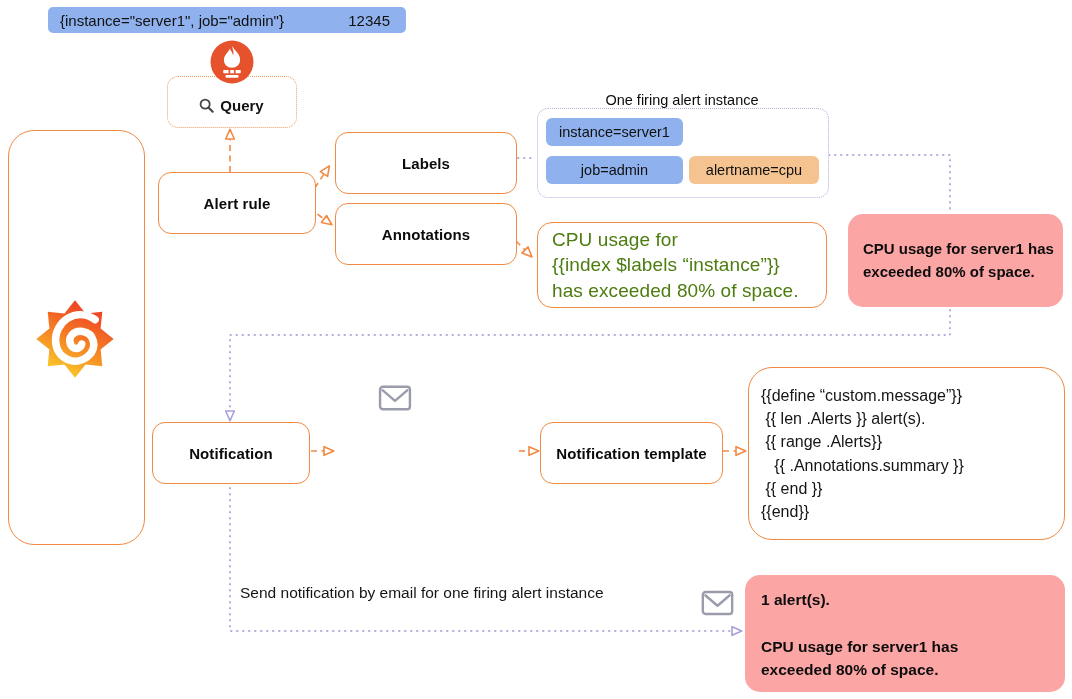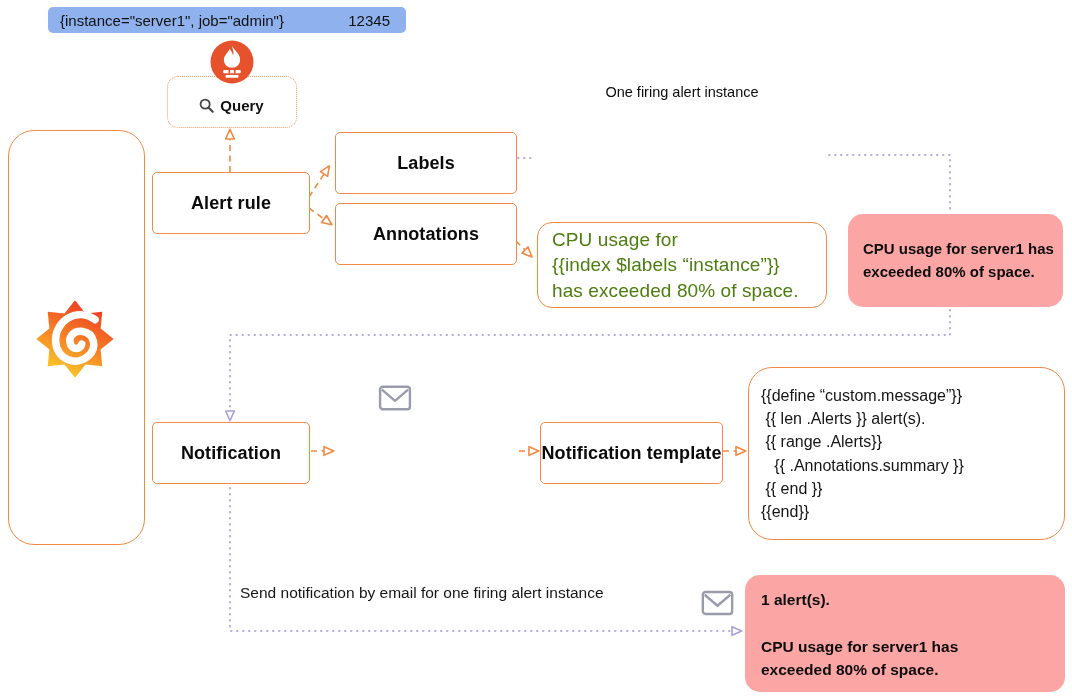--- a/index.html
+++ b/index.html
@@ -6,23 +6,23 @@
   #canvas{
     position:relative;width:1072px;height:699px;background:#fff;overflow:hidden;
     font-family:"Liberation Sans", sans-serif;color:#111;
   }
   .abs{position:absolute;}
   svg.connectors{position:absolute;left:0;top:0;pointer-events:none;z-index:1;}
 
   
   .node{
     position:absolute;z-index:2;background:#fff;
-    border:1.6px solid #F18A44;border-radius:5px;
+    border:1.6px solid #F18A44;border-radius:13px;
     display:flex;align-items:center;justify-content:center;
-    font-weight:bold;font-size:18px;letter-spacing:.1px;color:#0b0b0b;
+    font-weight:bold;font-size:15px;letter-spacing:.1px;color:#0b0b0b;
   }
   .dotted-orange{
     position:absolute;z-index:0;background:transparent;
     border:1.7px dotted #F29B5F;border-radius:11px;
   }
   .dotted-purple{
     position:absolute;z-index:2;background:#fff;
     border:1.6px dotted #B7ACE0;border-radius:11px;
   }
   .badge{
@@ -97,32 +97,37 @@
     <svg width="46" height="46" viewBox="0 0 60 60">
       <circle cx="30" cy="30" r="28" fill="#E6522C"></circle>
       <path d="M30 9 C34.5 16.5 41.5 19.5 40.5 28.5 C40 34 35.8 37.5 30 37.5 C24.2 37.5 20 34 19.5 28.5 C18.8 21.5 25.5 17.5 27.2 12.5 C28 15.8 31.2 17.8 31.2 21.2 C33.6 17.8 30.3 12.6 30 9 Z" fill="#fff"></path>
       <rect x="18.5" y="40.5" width="23" height="4.2" rx="1.2" fill="#fff"></rect>
       <rect x="25.5" y="40" width="2.2" height="5" fill="#E6522C"></rect>
       <rect x="32.5" y="40" width="2.2" height="5" fill="#E6522C"></rect>
       <rect x="21.5" y="47" width="17" height="3.6" rx="1.2" fill="#fff"></rect>
     </svg>
   </div>
 
-  <div class="node" style="left:152px;top:172px;width:156px;height:60px;text-align:center;">
+  <div class="node" style="left:158px;top:172px;width:156px;height:60px;text-align:center;">
     <span>Alert rule</span>
   </div>
 
   <div class="node" style="left:335px;top:132px;width:180px;height:60px;">
     <span>Labels</span>
   </div>
   <div class="node" style="left:335px;top:203px;width:180px;height:60px;">
     <span>Annotations</span>
   </div>
 
-  <div class="titleline" style="left:537px;top:84px;width:290px;">One firing alert instance</div>
+  <div class="titleline" style="left:537px;top:92px;width:290px;">One firing alert instance</div>
+  <div class="dotted-purple" style="left:537px;top:108px;width:290px;height:88px;">
+    <div class="badge blue" style="left:8px;top:9px;width:137px;height:28px;">instance=server1</div>
+    <div class="badge blue" style="left:8px;top:47px;width:137px;height:28px;">job=admin</div>
+    <div class="badge tan" style="left:151px;top:47px;width:130px;height:28px;">alertname=cpu</div>
+  </div>
 
   <div class="titleline" style="left:537px;top:206px;width:290px;font-weight:bold;font-size:13px;margin-top:16px;">Summary</div>
   <div class="node pre" style="left:537px;top:222px;width:290px;height:86px;border-radius:15px;
        font-weight:normal;font-size:19px;justify-content:flex-start;padding-left:14px;box-sizing:border-box;
        line-height:1.33;color:#4d7c0f;">CPU usage for
 {{index $labels “instance”}}
 has exceeded 80% of space.</div>
 
   <div class="purplebox" style="left:848px;top:214px;width:215px;height:93px;font-size:15px;
        display:flex;align-items:center;padding:0 0 0 15px;box-sizing:border-box;">CPU usage for server1 has

